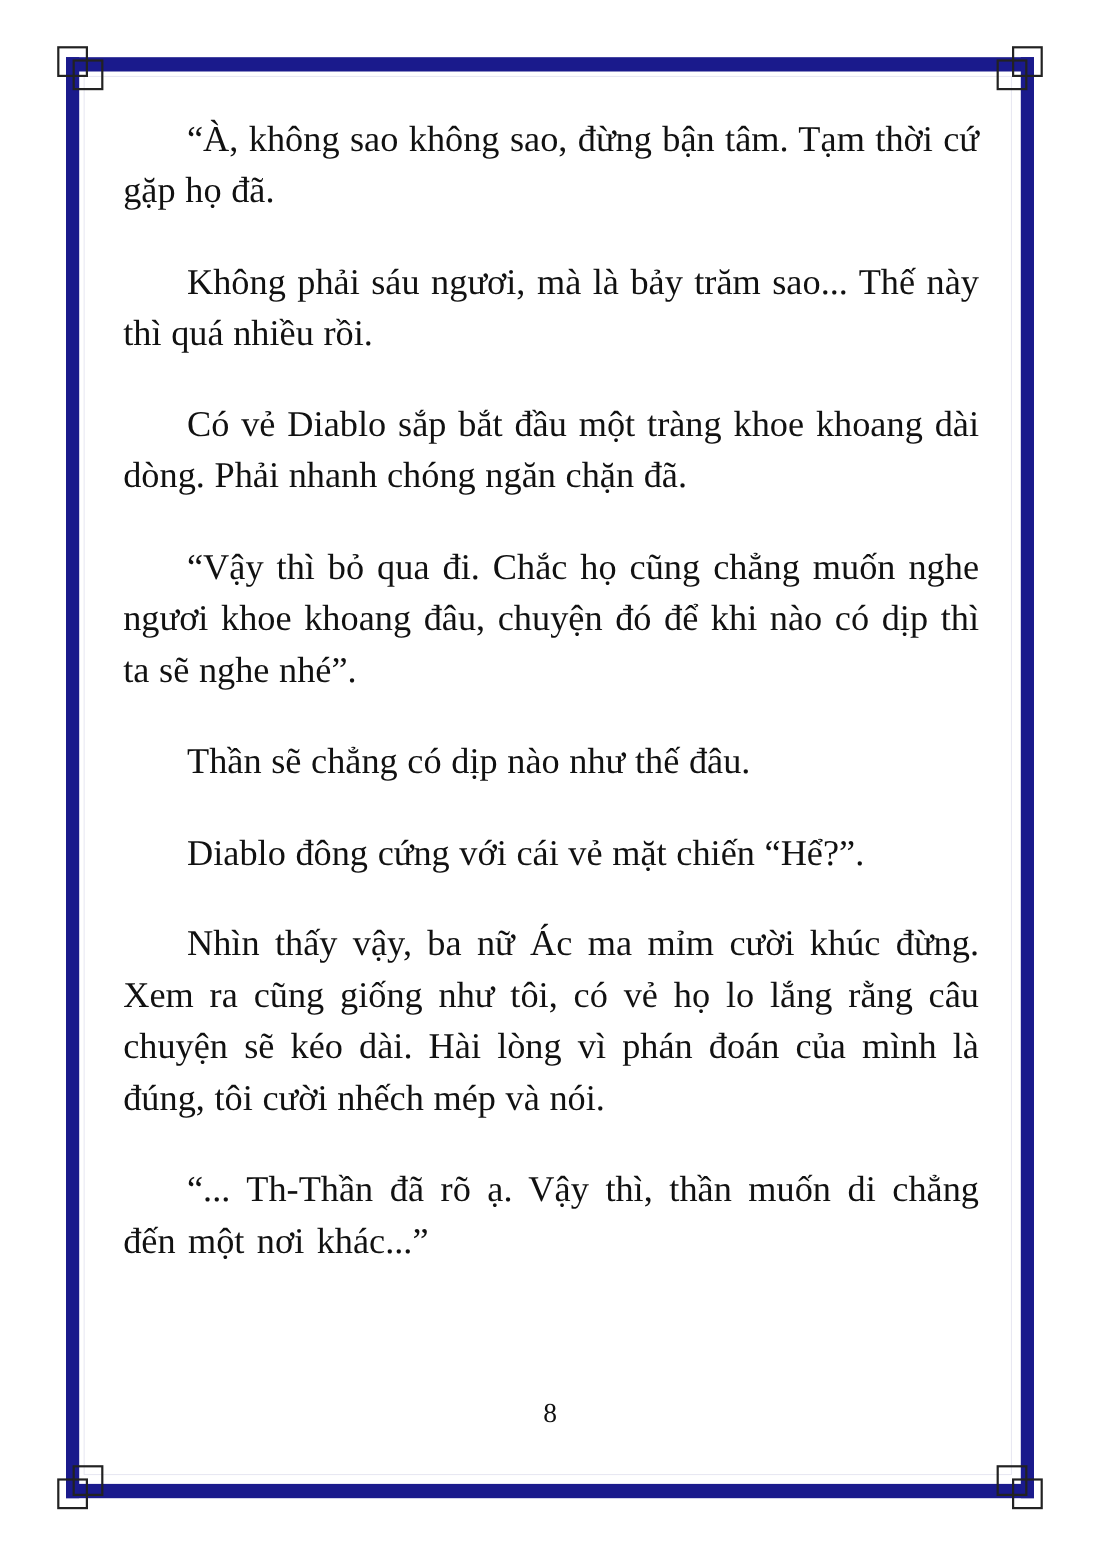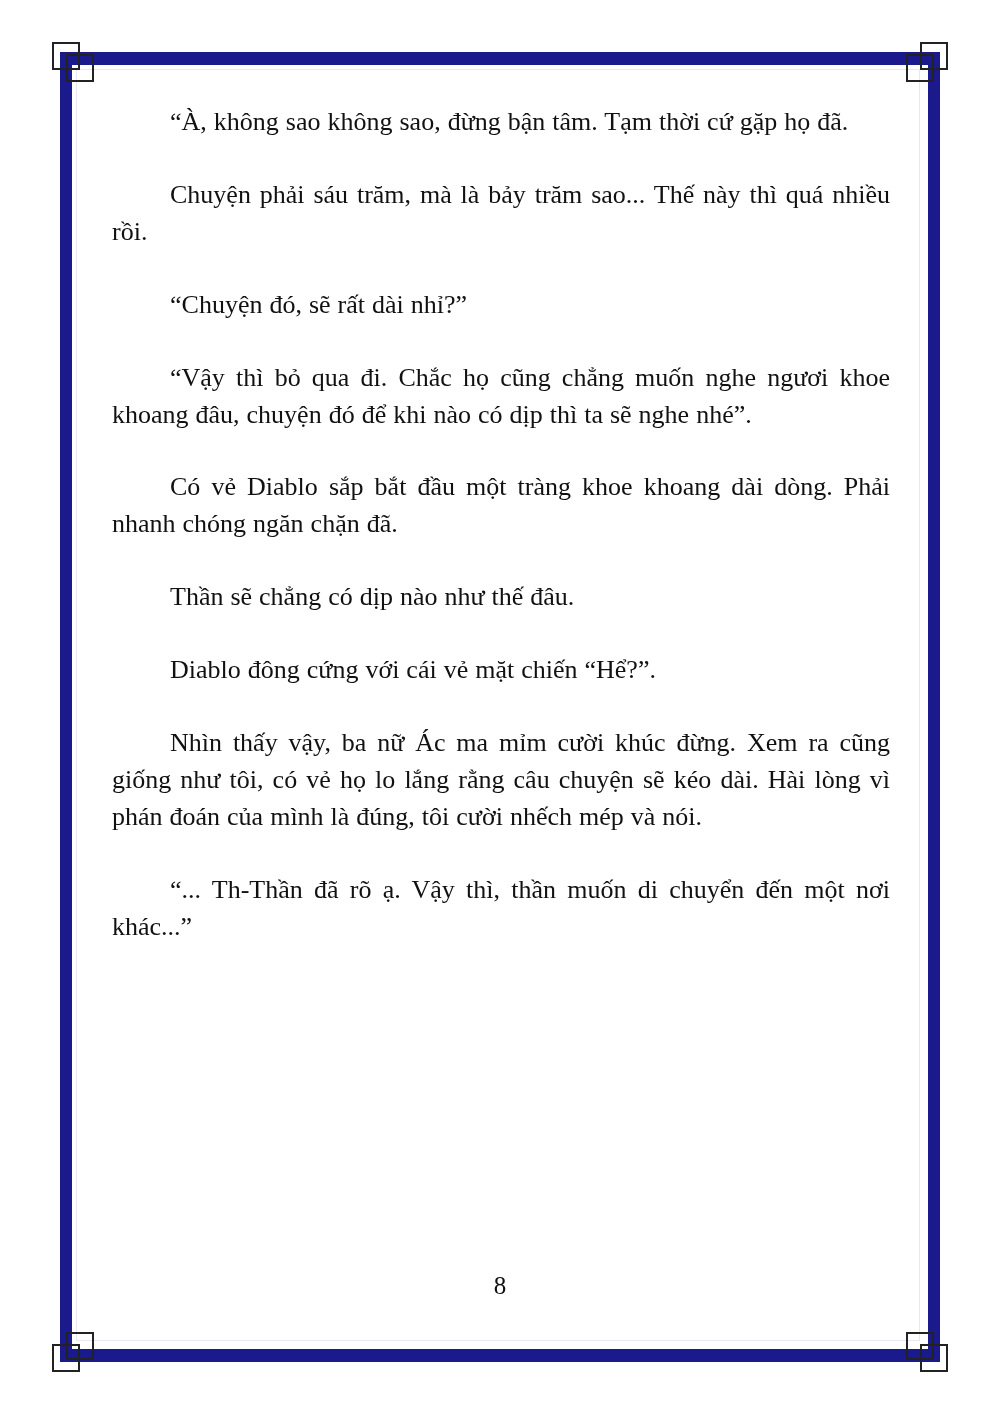--- a/index.html
+++ b/index.html
@@ -87,21 +87,21 @@
   
   .content {
     position: absolute;
     left: 112px;
     top: 104px;
     width: 778px;
     height: 1140px;
   }
   .para {
     margin: 0 0 36px 0;
-    font-size: 26px;
+    font-size: 33px;
     line-height: 1.42;
     color: #111111;
     text-align: justify;
     text-indent: 58px;
     word-spacing: 0.5px;
   }
   .para.last-justified {
     text-align: justify;
     word-spacing: 3px;
   }
@@ -143,25 +143,24 @@
       <div class="sq b"></div>
     </div>
     <div class="ornament br">
       <div class="sq a"></div>
       <div class="sq b"></div>
     </div>
   </div>
 
   <div class="content">
     <p class="para">“À, không sao không sao, đừng bận tâm. Tạm thời cứ gặp họ đã.</p>
-    <p class="para">Chuyện phải sáu trăm, mà là bảy trăm sao... Thế này thì quá nhiều rồi.</p>
-    <p class="para">“Chuyện đó, sẽ rất dài nhỉ?”</p>
+    <p class="para">Không phải sáu ngươi, mà là bảy trăm sao... Thế này thì quá nhiều rồi.</p>
+    <p class="para">Có vẻ Diablo sắp bắt đầu một tràng khoe khoang dài dòng. Phải nhanh chóng ngăn chặn đã.</p>
     <p class="para">“Vậy thì bỏ qua đi. Chắc họ cũng chẳng muốn nghe ngươi khoe khoang đâu, chuyện đó để khi nào có dịp thì ta sẽ nghe nhé”.</p>
-    <p class="para">Có vẻ Diablo sắp bắt đầu một tràng khoe khoang dài dòng. Phải nhanh chóng ngăn chặn đã.</p>
     <p class="para">Thần sẽ chẳng có dịp nào như thế đâu.</p>
     <p class="para">Diablo đông cứng với cái vẻ mặt chiến “Hể?”.</p>
     <p class="para">Nhìn thấy vậy, ba nữ Ác ma mỉm cười khúc đừng. Xem ra cũng giống như tôi, có vẻ họ lo lắng rằng câu chuyện sẽ kéo dài. Hài lòng vì phán đoán của mình là đúng, tôi cười nhếch mép và nói.</p>
-    <p class="para last-justified">“... Th-Thần đã rõ ạ. Vậy thì, thần muốn di chuyển đến một nơi khác...”</p>
+    <p class="para last-justified">“... Th-Thần đã rõ ạ. Vậy thì, thần muốn di chẳng đến một nơi khác...”</p>
   </div>
 
   <div class="folio">8</div>
 
 </div>
 
 </body></html>

